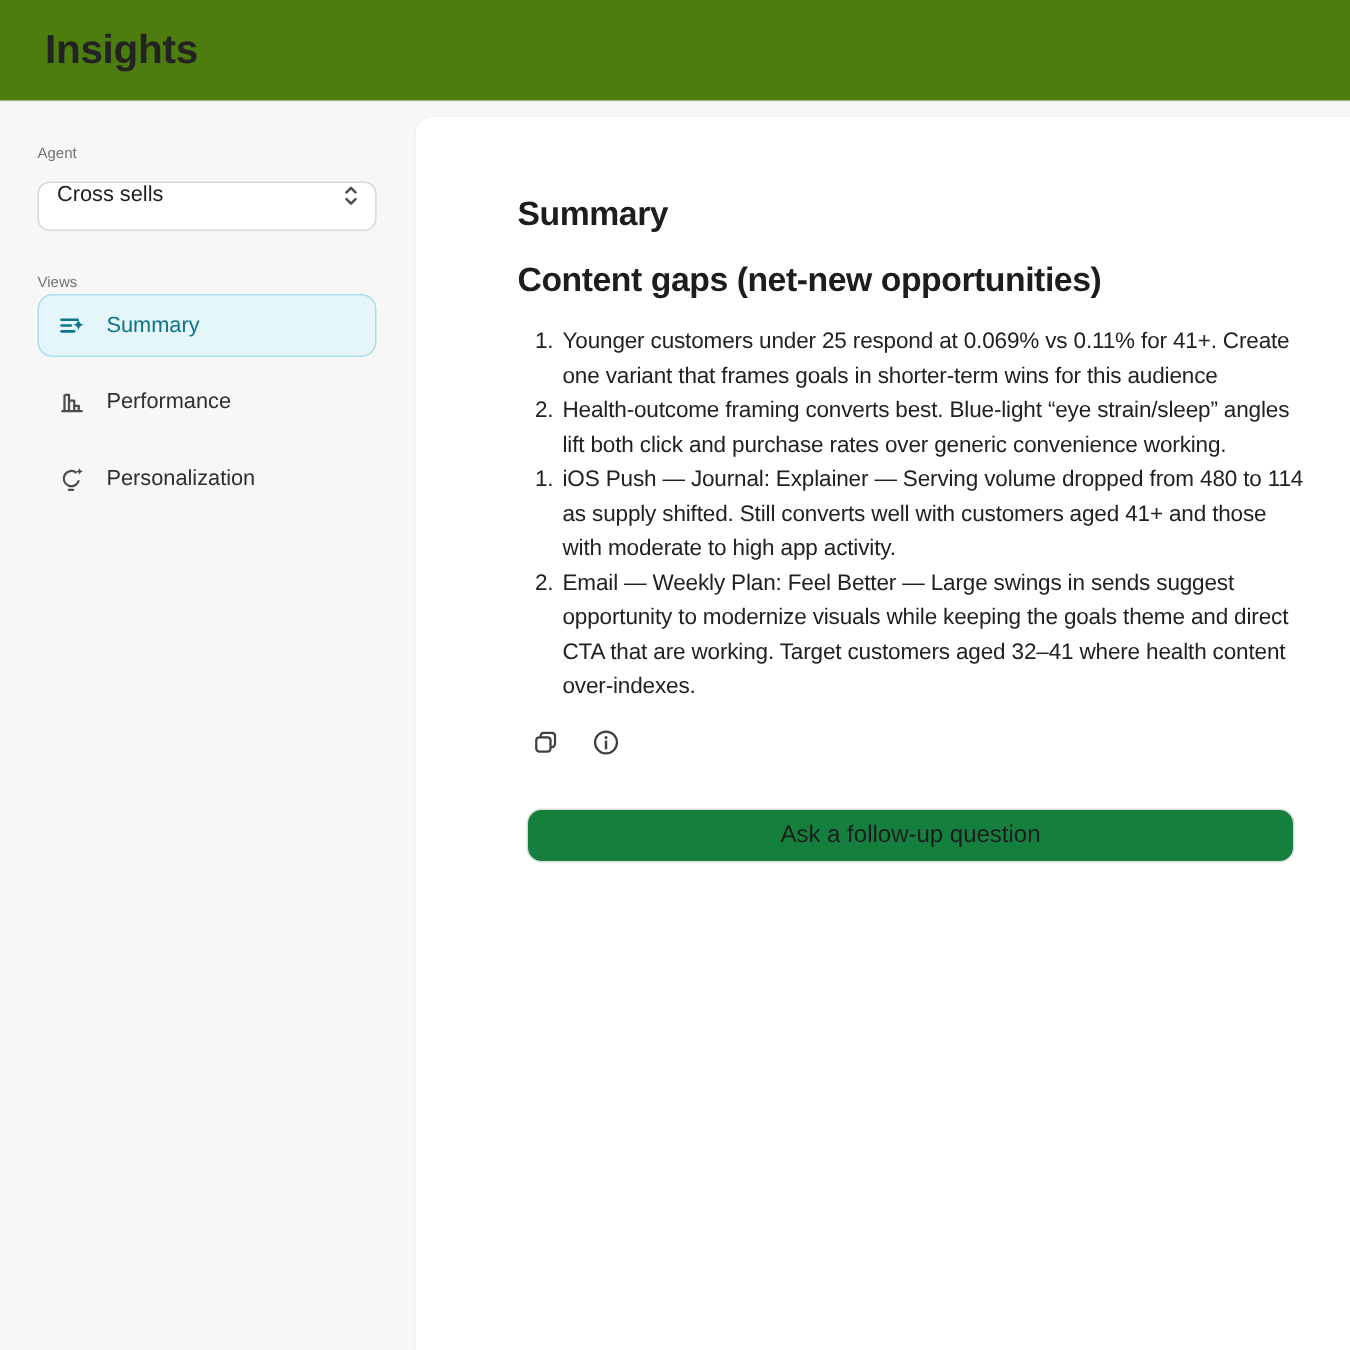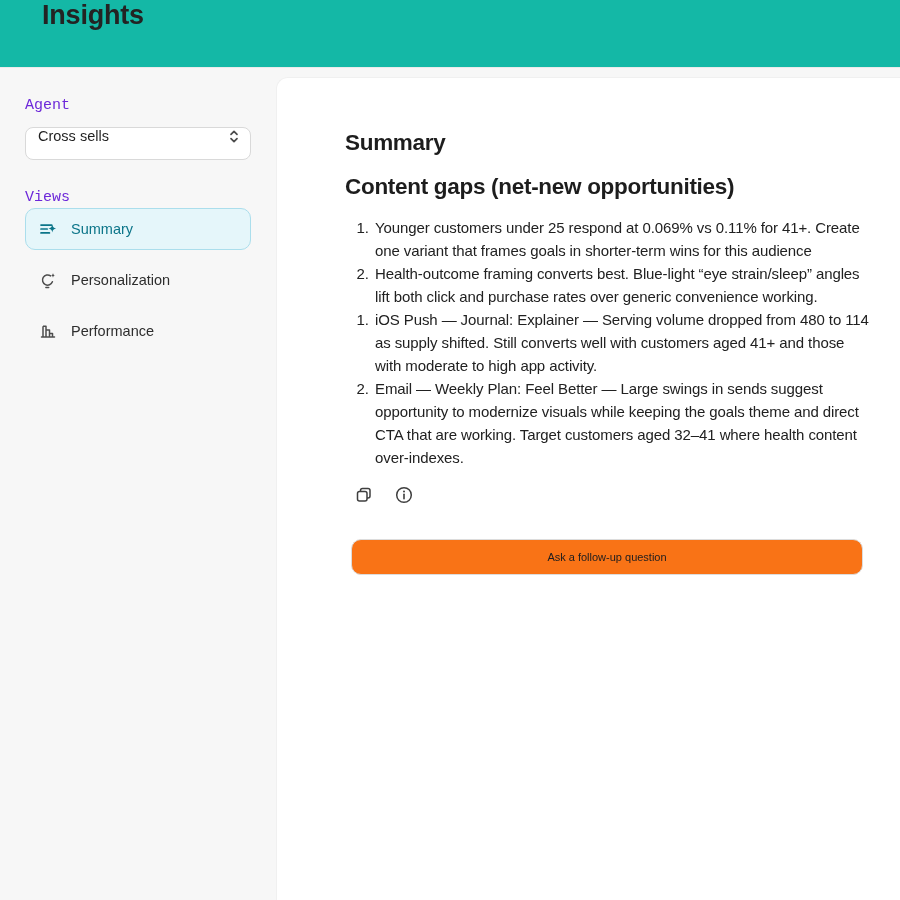--- a/index.html
+++ b/index.html
@@ -3,31 +3,31 @@
 <meta charset="utf-8">
 <style>
   * { box-sizing: border-box; margin: 0; padding: 0; }
   html, body { width: 900px; height: 900px; background: #ffffff; }
   body { font-family: "Liberation Sans", sans-serif; color: #212121; }
 
   .app { position: relative; width: 900px; height: 900px; overflow: hidden; background: #fff; }
 
   
   .header {
-    height: 68px; background: #14b8a6; border-bottom: 1px solid #ebebeb;
-    display: flex; padding: 0 42px;
+    height: 68px; background: #4d7c0f; border-bottom: 1px solid #ebebeb;
+    display: flex; align-items: center; padding: 0 30px;
   }
   .app-title { font-size: 27px; font-weight: 600; color: #232323; letter-spacing: -0.2px; }
 
   
   .workspace { position: absolute; top: 68px; left: 0; right: 0; bottom: 0; background: #f7f7f7; }
 
   
   .sidebar { position: absolute; top: 0; left: 0; bottom: 0; width: 276px; padding: 29px 25px 0 25px; }
-  .field-label { font-size: 15px; color: #6d28d9; margin-bottom: 13px; font-family: Liberation Mono, monospace; }
+  .field-label { font-size: 10px; color: #737373; margin-bottom: 13px; }
   .select {
     width: 226px; height: 33px; background: #fff; border: 1px solid #d9d9d9; border-radius: 8px;
     display: flex; align-items: flex-start; justify-content: space-between;
     padding: 0 9px 0 12px; margin-bottom: 29px; cursor: pointer;
   }
   .select-value { font-size: 14.5px; color: #1f1f1f; }
   .views-label { margin-bottom: 2px; }
   .nav { display: flex; flex-direction: column; gap: 9px; width: 226px; }
   .nav-item {
     height: 42px; display: flex; align-items: center; gap: 14px; padding: 0 13px;
@@ -52,23 +52,23 @@
     margin: 0; padding-left: 28px; font-size: 15px; line-height: 23px;
     color: #212121; letter-spacing: -0.1px;
   }
   .content ol li { margin: 0; padding-left: 2px; }
 
   .actions-row { display: flex; align-items: center; gap: 22px; margin: 16px 0 0 10px; height: 20px; }
   .action-icon { width: 18px; height: 18px; display: block; cursor: pointer; }
 
   .followup-btn {
     margin: 34px 0 0 6px; width: 512px; height: 36px;
-    background: #f97316; border: 1px solid #dcdcdc; border-radius: 10px;
+    background: #15803d; border: 1px solid #dcdcdc; border-radius: 10px;
     display: flex; align-items: center; justify-content: center;
-    font-size: 11px; color: #1d1d1f; font-family: "Liberation Sans", sans-serif; cursor: pointer;
+    font-size: 16px; color: #1d1d1f; font-family: "Liberation Sans", sans-serif; cursor: pointer;
   }
 </style>
 </head>
 <body>
 
 <div class="app">
 
   <div class="header">
     <div class="app-title">Insights</div>
   </div>
@@ -101,37 +101,37 @@
               <path d="M2 11.9 H10.4" stroke="#0c7589" stroke-width="1.7" stroke-linecap="round"></path>
               <path d="M13.3 3.6 C13.7 6.1 14.7 7.1 17.1 7.5 C14.7 7.9 13.7 8.9 13.3 11.4 C12.9 8.9 11.9 7.9 9.5 7.5 C11.9 7.1 12.9 6.1 13.3 3.6 Z" fill="#0c7589"></path>
             </svg>
           </span>
           <span>Summary</span>
         </div>
 
         <div class="nav-item">
           <span class="nav-icon">
             <svg width="18" height="17" viewBox="0 0 18 17" fill="none">
+              <path d="M4 3.2 H7 V14 M7 7 H10.5 V14 M10.5 10.5 H13.5 V14" stroke="#4d4d4d" stroke-width="1.5" stroke-linejoin="round"></path>
+              <path d="M2.5 14 H15.5" stroke="#4d4d4d" stroke-width="1.5" stroke-linecap="round"></path>
+              <path d="M4 3.2 V14" stroke="#4d4d4d" stroke-width="1.5"></path>
+            </svg>
+          </span>
+          <span>Performance</span>
+        </div>
+
+        <div class="nav-item">
+          <span class="nav-icon">
+            <svg width="18" height="17" viewBox="0 0 18 17" fill="none">
               <path d="M11.6 3.9 A5.1 5.1 0 1 0 13.4 9.8" stroke="#4d4d4d" stroke-width="1.5" stroke-linecap="round" fill="none"></path>
               <path d="M6.9 15.6 H9.7" stroke="#4d4d4d" stroke-width="1.5" stroke-linecap="round"></path>
               <path d="M14 0.9 C14.25 2.45 14.85 3.05 16.4 3.3 C14.85 3.55 14.25 4.15 14 5.7 C13.75 4.15 13.15 3.55 11.6 3.3 C13.15 3.05 13.75 2.45 14 0.9 Z" fill="#4d4d4d"></path>
             </svg>
           </span>
           <span>Personalization</span>
-        </div>
-
-        <div class="nav-item">
-          <span class="nav-icon">
-            <svg width="18" height="17" viewBox="0 0 18 17" fill="none">
-              <path d="M4 3.2 H7 V14 M7 7 H10.5 V14 M10.5 10.5 H13.5 V14" stroke="#4d4d4d" stroke-width="1.5" stroke-linejoin="round"></path>
-              <path d="M2.5 14 H15.5" stroke="#4d4d4d" stroke-width="1.5" stroke-linecap="round"></path>
-              <path d="M4 3.2 V14" stroke="#4d4d4d" stroke-width="1.5"></path>
-            </svg>
-          </span>
-          <span>Performance</span>
         </div>
 
       </div>
     </div>
 
     <div class="main-card">
       <div class="content">
 
         <section>
           <h2 class="first">Summary</h2>

